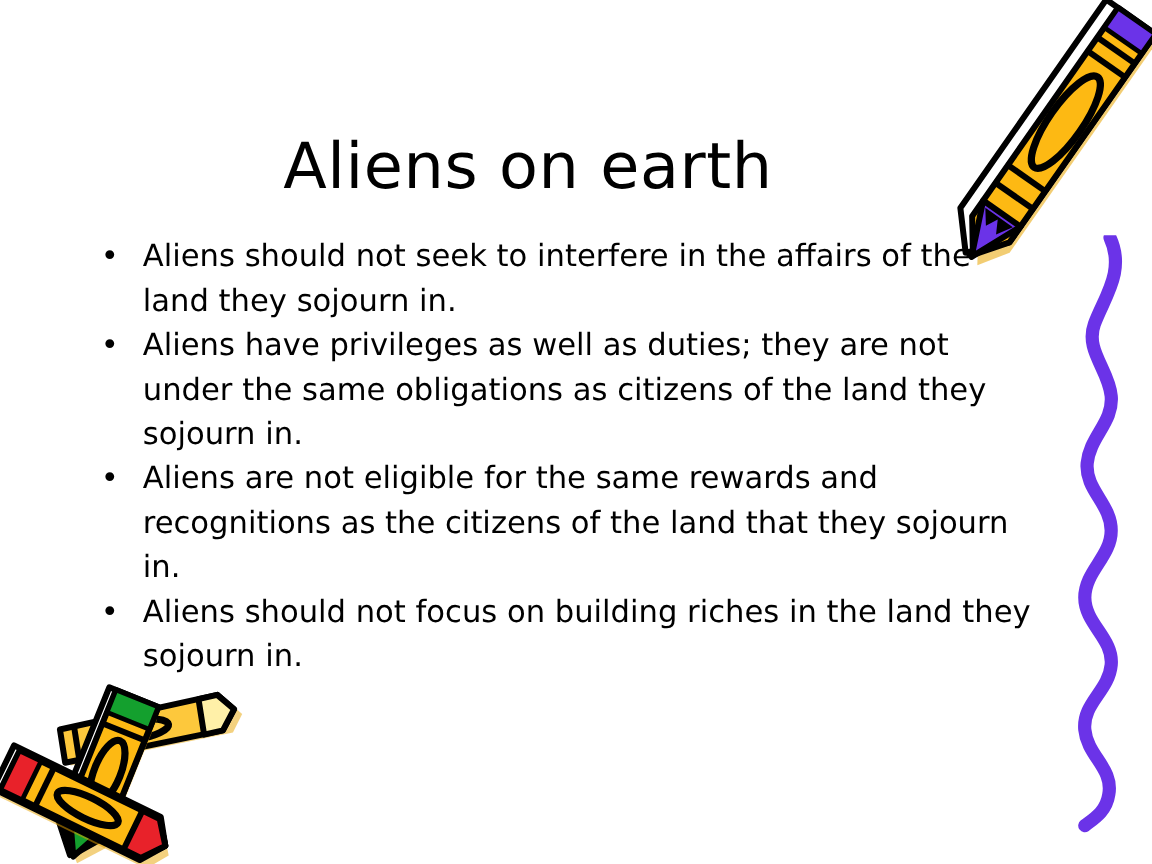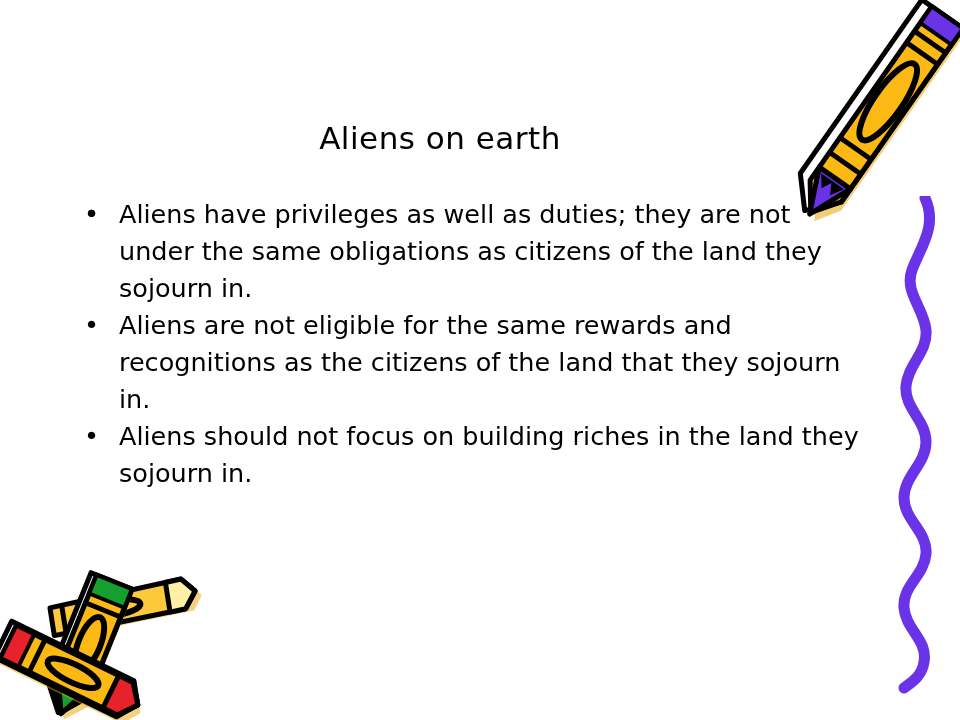--- a/index.html
+++ b/index.html
@@ -13,24 +13,24 @@
     height: 720px;
     background: #ffffff;
     overflow: hidden;
     font-family: "DejaVu Sans", "Liberation Sans", sans-serif;
   }
 
   
   #slide-title {
     position: absolute;
     left: 0;
-    top: 122px;
+    top: 112px;
     width: 880px;
     text-align: center;
-    font-size: 31px;
+    font-size: 53px;
     line-height: 1.05;
     color: #000000;
     letter-spacing: 0.5px;
     font-weight: 400;
     white-space: nowrap;
   }
 
   
   #bullet-list {
     position: absolute;
@@ -89,20 +89,21 @@
 <body>
 
 <div id="slide">
 
   <div id="slide-title">Aliens on earth</div>
 
   <ul id="bullet-list">
 
     <li class="bullet-item">
       <span class="bullet-dot">•</span>
+      <span class="bullet-text">Aliens should not seek to interfere in the affairs of the land they sojourn in.</span>
     </li>
 
     <li class="bullet-item">
       <span class="bullet-dot">•</span>
       <span class="bullet-text">Aliens have privileges as well as duties; they are not under the same obligations as citizens of the land they sojourn in.</span>
     </li>
 
     <li class="bullet-item">
       <span class="bullet-dot">•</span>
       <span class="bullet-text">Aliens are not eligible for the same rewards and recognitions as the citizens of the land that they sojourn in.</span>

